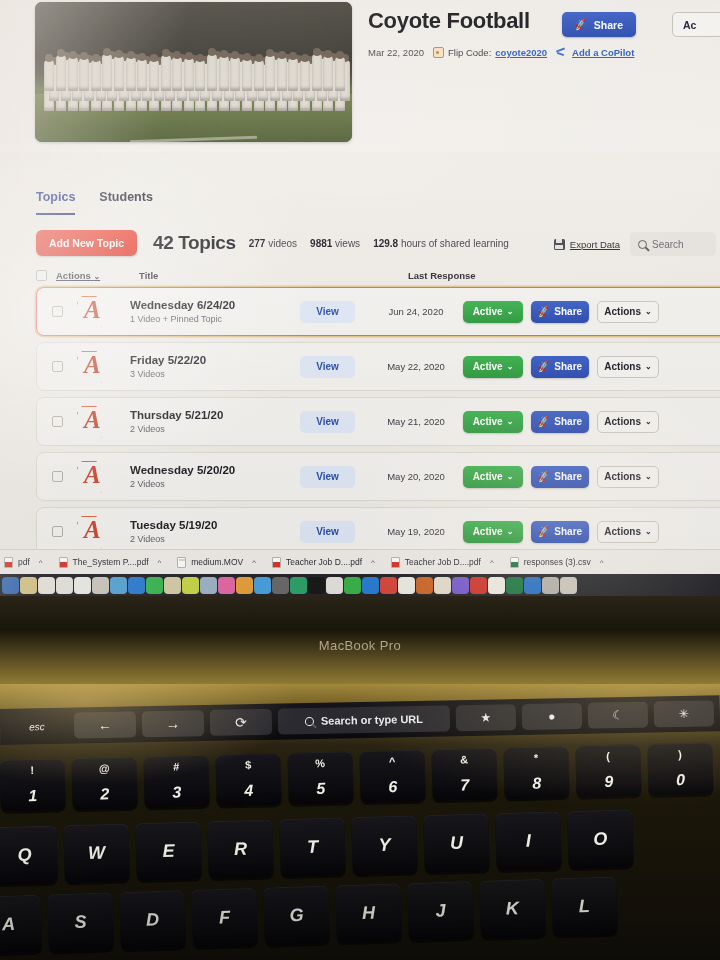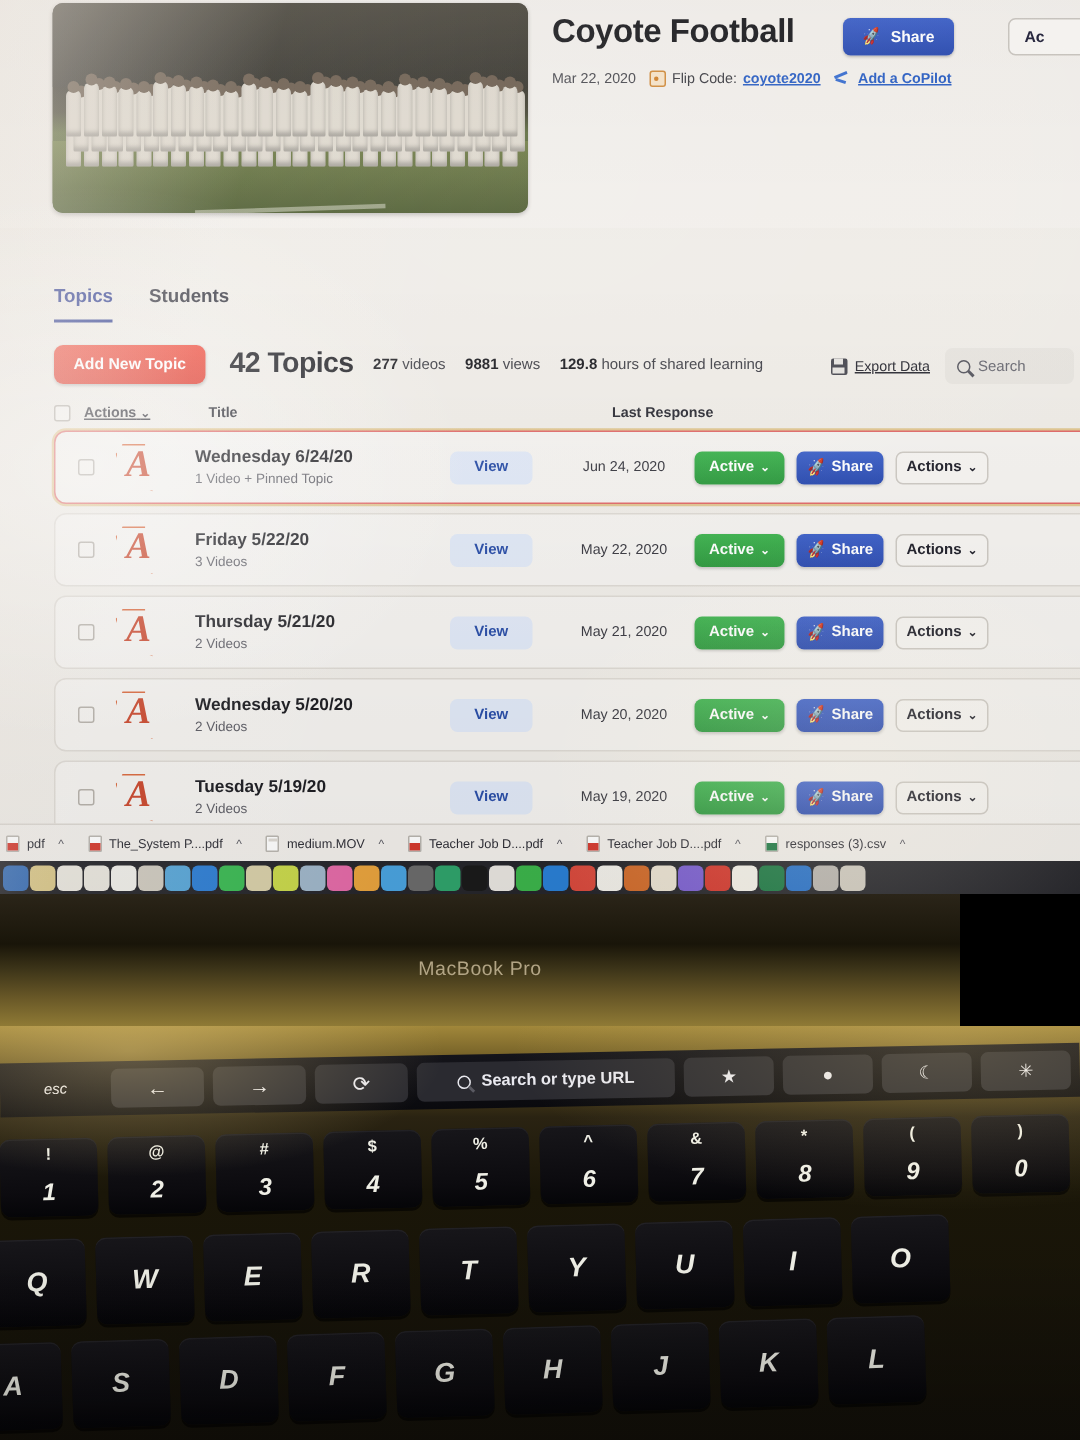--- a/index.html
+++ b/index.html
@@ -153,21 +153,21 @@
   .dl .ficon.pdf:after{content:"";position:absolute;left:0;bottom:0;width:100%;height:5px;background:#d4392e;}
   .dl .ficon.mov:after{content:"";position:absolute;left:1px;top:1px;width:6px;height:2px;background:#ddd9d3;}
   .dl .ficon.csv:after{content:"";position:absolute;left:0;bottom:0;width:100%;height:5px;background:#1e7a45;}
   .dl .car { font-size:8px; color:#55555d; margin-left:4px; }
 
   
   .dock { position:absolute; left:0; bottom:0; width:100%; height:22px; background:#26262b; display:flex; align-items:center; padding-left:2px; gap:1px; }
   .dicon { width:17px;height:17px;border-radius:4px;flex:none; }
 
   
-  #bezel { position:absolute; left:0; top:596px; width:640px; height:88px;
+  #bezel { position:absolute; left:0; top:596px; width:720px; height:88px;
     background:linear-gradient(180deg,#2b2519 0%,#191509 38%,#3b3318 56%,#6b5a28 80%,#8f7a35 100%); }
   .mbp { position:absolute; left:0; top:42px; width:100%; text-align:center; font-size:13px; color:#b9ab8b; letter-spacing:0.4px; opacity:.95; }
 
   #base { position:absolute; left:0; top:684px; width:720px; height:276px;
     background:linear-gradient(180deg,#a1873a 0%, #5a4a1d 12%, #2a2312 22%, #1a1608 40%, #14110a 100%); }
 
   
   .touchbar { position:absolute; left:0; top:25px; width:100%; height:36px;
     background:linear-gradient(180deg,#14141a,#0a0a0e);
     display:flex; align-items:center; gap:6px; padding:0 6px;

